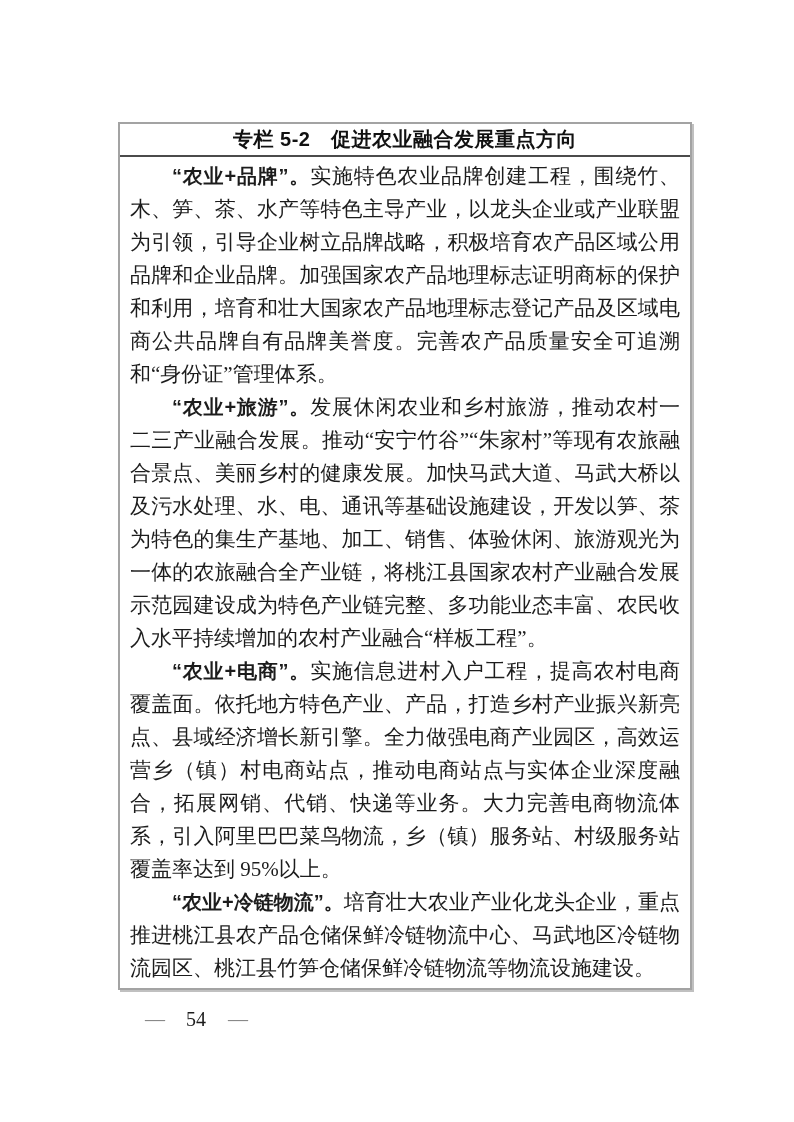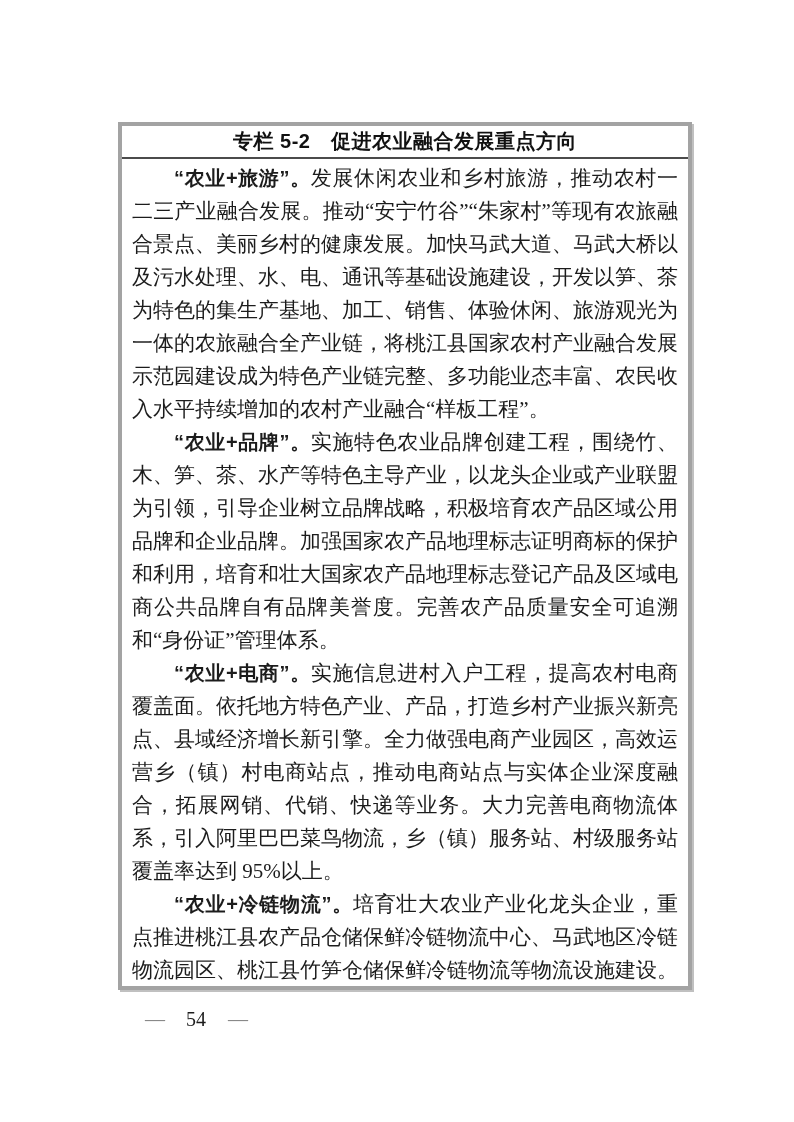--- a/index.html
+++ b/index.html
@@ -16,21 +16,21 @@
     font-family: "Liberation Serif", "DejaVu Serif", serif;
     color: #1c1c1c;
   }
   .column-box {
     position: absolute;
     left: 118px;
     top: 122px;
     width: 574px;
     height: 868px;
     box-sizing: border-box;
-    border: 4px solid #a3a3a3;
+    border: 2px solid #a3a3a3;
     box-shadow: 2px 2px 0 rgba(140,140,140,0.55);
     background: #ffffff;
   }
   .box-title {
     height: 33px;
     line-height: 31px;
     box-sizing: border-box;
     border-bottom: 2px solid #4b4b4b;
     text-align: center;
     font-family: "Liberation Sans", "DejaVu Sans", sans-serif;
@@ -82,25 +82,25 @@
 <div class="page">
 
   <div class="column-box">
 
     <div class="box-title">专栏 5-2　促进农业融合发展重点方向</div>
 
     <div class="box-body">
 
 
       <p>
-        <span class="lead">“农业+旅游”。</span><span>发展休闲农业和乡村旅游，推动农村一二三产业融合发展。推动“安宁竹谷”“朱家村”等现有农旅融合景点、美丽乡村的健康发展。加快马武大道、马武大桥以及污水处理、水、电、通讯等基础设施建设，开发以笋、茶为特色的集生产基地、加工、销售、体验休闲、旅游观光为一体的农旅融合全产业链，将桃江县国家农村产业融合发展示范园建设成为特色产业链完整、多功能业态丰富、农民收入水平持续增加的农村产业融合“样板工程”。</span>
+        <span class="lead">“农业+品牌”。</span><span>实施特色农业品牌创建工程，围绕竹、木、笋、茶、水产等特色主导产业，以龙头企业或产业联盟为引领，引导企业树立品牌战略，积极培育农产品区域公用品牌和企业品牌。加强国家农产品地理标志证明商标的保护和利用，培育和壮大国家农产品地理标志登记产品及区域电商公共品牌自有品牌美誉度。完善农产品质量安全可追溯和“身份证”管理体系。</span>
       </p>
 
       <p>
-        <span class="lead">“农业+品牌”。</span><span>实施特色农业品牌创建工程，围绕竹、木、笋、茶、水产等特色主导产业，以龙头企业或产业联盟为引领，引导企业树立品牌战略，积极培育农产品区域公用品牌和企业品牌。加强国家农产品地理标志证明商标的保护和利用，培育和壮大国家农产品地理标志登记产品及区域电商公共品牌自有品牌美誉度。完善农产品质量安全可追溯和“身份证”管理体系。</span>
+        <span class="lead">“农业+旅游”。</span><span>发展休闲农业和乡村旅游，推动农村一二三产业融合发展。推动“安宁竹谷”“朱家村”等现有农旅融合景点、美丽乡村的健康发展。加快马武大道、马武大桥以及污水处理、水、电、通讯等基础设施建设，开发以笋、茶为特色的集生产基地、加工、销售、体验休闲、旅游观光为一体的农旅融合全产业链，将桃江县国家农村产业融合发展示范园建设成为特色产业链完整、多功能业态丰富、农民收入水平持续增加的农村产业融合“样板工程”。</span>
       </p>
 
       <p>
         <span class="lead">“农业+电商”。</span><span>实施信息进村入户工程，提高农村电商覆盖面。依托地方特色产业、产品，打造乡村产业振兴新亮点、县域经济增长新引擎。全力做强电商产业园区，高效运营乡（镇）村电商站点，推动电商站点与实体企业深度融合，拓展网销、代销、快递等业务。大力完善电商物流体系，引入阿里巴巴菜鸟物流，乡（镇）服务站、村级服务站覆盖率达到 95%以上。</span>
       </p>
 
       <p>
         <span class="lead">“农业+冷链物流”。</span><span>培育壮大农业产业化龙头企业，重点推进桃江县农产品仓储保鲜冷链物流中心、马武地区冷链物流园区、桃江县竹笋仓储保鲜冷链物流等物流设施建设。</span>
       </p>
 

